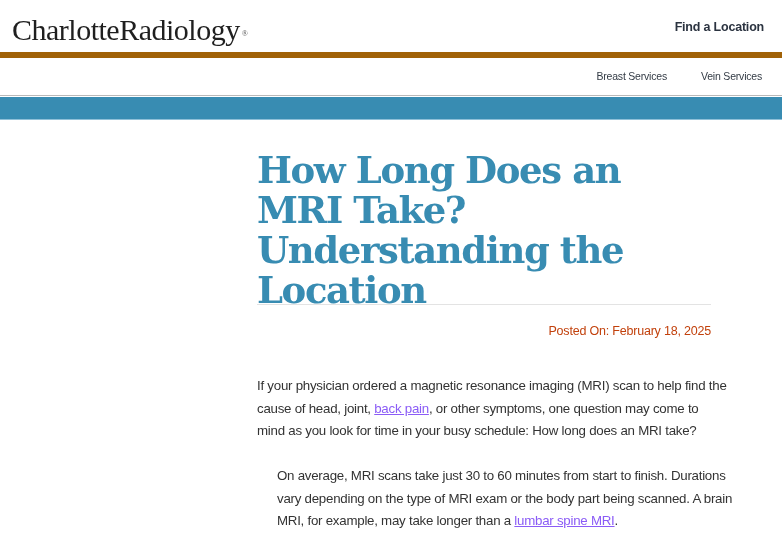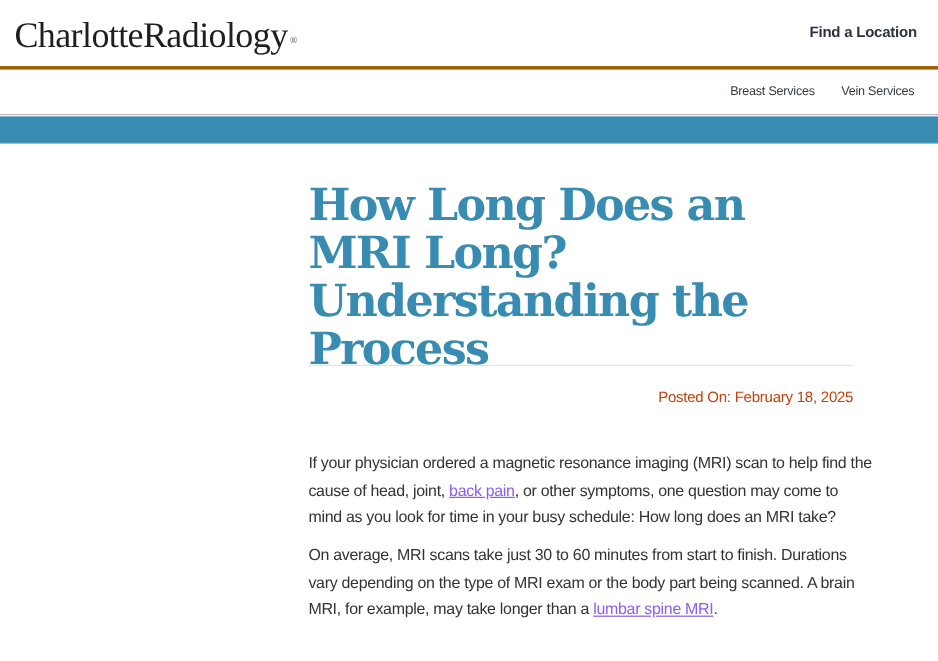--- a/index.html
+++ b/index.html
@@ -1,38 +1,38 @@
 <!DOCTYPE html>
 <html><head>
 <meta charset="utf-8">
 <style>
   * { box-sizing: border-box; margin: 0; padding: 0; }
   html, body { width: 782px; height: 551px; overflow: hidden; background: #ffffff; }
   body { font-family: "Liberation Sans", sans-serif; color: #2f2f2f; position: relative; }
 
-  .top-header { position: absolute; left: 0; top: 0; width: 782px; height: 58px; border-bottom: 3px solid #a16207; padding-left: 25px; }
+  .top-header { position: absolute; left: 0; top: 0; width: 782px; height: 58px; border-bottom: 6px solid #a16207; padding-left: 25px; }
   .logo { position: absolute; left: 12px; top: 12px; font-family: "Liberation Serif", serif; font-size: 30px; color: #1f1f1f; letter-spacing: -0.5px; line-height: 36px; }
   .logo sup { font-size: 8px; vertical-align: top; position: relative; top: 4px; margin-left: 2px; color: #555; }
 
   .util-nav { position: absolute; right: 18px; top: 20px; display: flex; gap: 50px; flex-direction: column; }
   .util-link { font-family: "Liberation Sans", sans-serif; font-weight: bold; font-size: 12.5px; color: #2b3340; text-decoration: none; letter-spacing: -0.2px; }
 
   .sub-nav { position: absolute; left: 0; top: 58px; width: 782px; height: 38px; border-bottom: 1px solid #b9b9b9; }
-  .sub-nav-list { position: absolute; right: 20px; top: 12px; display: flex; gap: 22px; }
+  .sub-nav-list { position: absolute; right: 20px; top: 12px; display: flex; gap: 34px; }
   .sub-link { font-size: 10.5px; color: #333b45; text-decoration: none; letter-spacing: -0.2px; }
 
   .blue-band { position: absolute; left: 0; top: 97px; width: 782px; height: 23px; background: #388cb2; border-bottom: 1px solid #8fc0d8; }
 
   .article { position: absolute; left: 257px; top: 150px; width: 454px; }
   .title { font-family: "DejaVu Serif", serif; font-weight: bold; font-size: 37px; line-height: 40px; color: #388cb2; letter-spacing: -1.4px; }
   .divider { position: absolute; left: 0; top: 154px; width: 454px; height: 1px; background: #e3e3e3; }
   .posted { position: absolute; right: 0; top: 174px; font-size: 12.5px; color: #c2410c; letter-spacing: -0.2px; text-align: center; }
   .para { position: absolute; left: 0; width: 470px; font-size: 13.3px; line-height: 22.5px; color: #333; letter-spacing: -0.25px; }
   .para1 { top: 225px; }
-  .para2 { top: 302px; }
+  .para2 { top: 315px; margin-left: 20px; }
   .para a { color: #8b5cf6; text-decoration: underline; }
 </style>
 </head>
 <body>
 
 <header class="top-header">
   <a class="logo">
     <span>CharlotteRadiology</span><sup>®</sup>
   </a>
   <nav class="util-nav">
@@ -43,20 +43,20 @@
 <nav class="sub-nav">
   <div class="sub-nav-list">
     <a class="sub-link">Breast Services</a>
     <a class="sub-link">Vein Services</a>
   </div>
 </nav>
 
 <div class="blue-band"></div>
 
 <main class="article">
-  <h1 class="title">How Long Does an MRI Long? Understanding the Process</h1>
+  <h1 class="title">How Long Does an MRI Take? Understanding the Location</h1>
   <div class="divider"></div>
   <div class="posted">Posted On: February 18, 2025</div>
 
   <p class="para para1"><span>If your physician ordered a magnetic resonance imaging (MRI) scan to help find the cause of head, joint, </span><a>back pain</a><span>, or other symptoms, one question may come to mind as you look for time in your busy schedule: How long does an MRI take?</span></p>
 
   <p class="para para2"><span>On average, MRI scans take just 30 to 60 minutes from start to finish. Durations vary depending on the type of MRI exam or the body part being scanned. A brain MRI, for example, may take longer than a </span><a>lumbar spine MRI</a><span>.</span></p>
 </main>
 
 </body></html>

